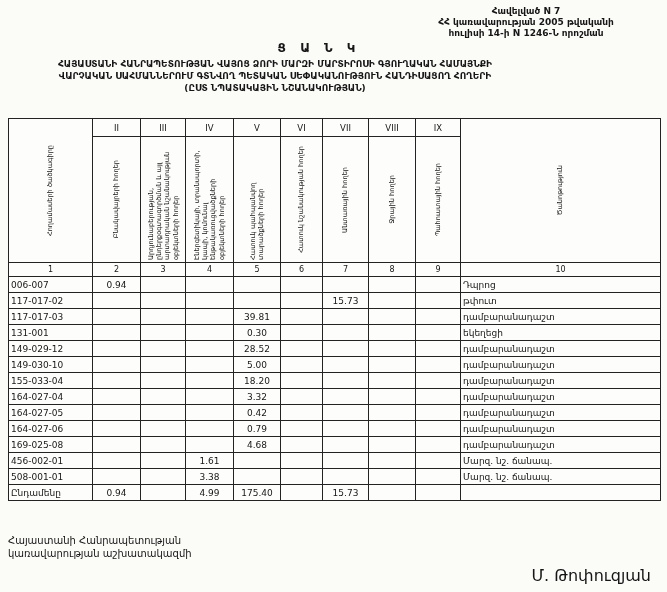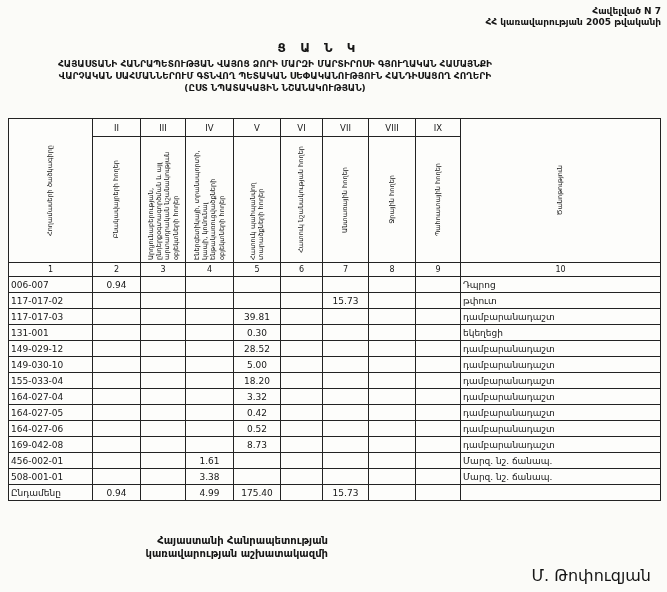--- a/index.html
+++ b/index.html
@@ -4,21 +4,21 @@
 <style>
   html,body{margin:0;padding:0;}
   body{
     width:667px;height:592px;position:relative;overflow:hidden;
     background:#fbfbf8;color:#161616;
     font-family:"DejaVu Sans", sans-serif;
     -webkit-font-smoothing:antialiased;
   }
   .abs{position:absolute;}
   .appendix{
-    top:6px;right:6px;width:270px;text-align:right;
+    top:6px;right:6px;width:270px;text-align:center;
     font-size:9px;line-height:1.22;font-weight:bold;
   }
   .doc-title{
     top:41px;left:0;width:638px;text-align:center;
     font-size:12px;font-weight:bold;letter-spacing:5px;
   }
   .subtitle{
     top:58px;left:0;width:550px;text-align:center;
     font-size:9px;line-height:1.35;font-weight:bold;
   }
@@ -43,32 +43,33 @@
     max-height:120px;margin:0 auto;text-align:left;
     white-space:normal;
   }
   .vtext.tall{max-height:138px;}
   td.code-cell{text-align:left;padding-left:4px;}
   td.num-cell{text-align:center;}
   td.note-cell{text-align:left;padding-left:4px;}
   tr.total-row td{height:15px;margin-left:14px;}
   .footer-left{
     left:8px;top:534px;width:320px;
-    font-size:10px;font-weight:bold;line-height:1.3;text-align:right;
+    font-size:10px;font-weight:normal;line-height:1.3;
   }
   .signature{
     right:16px;top:566px;font-size:16px;text-align:right;
   }
 </style>
 </head>
 <body>
 
 <div class="abs appendix">
   <div>Հավելված N 7</div>
   <div>ՀՀ կառավարության 2005 թվականի</div>
+  <div>հուլիսի 14-ի N 1246-Ն որոշման</div>
 </div>
 
 <div class="abs doc-title">Ց Ա Ն Կ</div>
 
 <div class="abs subtitle">
   <div>ՀԱՅԱՍՏԱՆԻ ՀԱՆՐԱՊԵՏՈՒԹՅԱՆ ՎԱՅՈՑ ՁՈՐԻ ՄԱՐԶԻ ՄԱՐՏԻՐՈՍԻ ԳՅՈՒՂԱԿԱՆ ՀԱՄԱՅՆՔԻ</div>
   <div>ՎԱՐՉԱԿԱՆ ՍԱՀՄԱՆՆԵՐՈՒՄ ԳՏՆՎՈՂ ՊԵՏԱԿԱՆ ՍԵՓԱԿԱՆՈՒԹՅՈՒՆ ՀԱՆԴԻՍԱՑՈՂ ՀՈՂԵՐԻ</div>
   <div>(ԸՍՏ ՆՊԱՏԱԿԱՅԻՆ ՆՇԱՆԱԿՈՒԹՅԱՆ)</div>
 </div>
 
@@ -248,33 +249,33 @@
         <td class="num-cell"></td>
         <td class="num-cell"></td>
         <td class="num-cell"></td>
         <td class="note-cell">դամբարանադաշտ</td>
       </tr>
       <tr class="data-row">
         <td class="code-cell">164-027-06</td>
         <td class="num-cell"></td>
         <td class="num-cell"></td>
         <td class="num-cell"></td>
-        <td class="num-cell">0.52</td>
-        <td class="num-cell"></td>
-        <td class="num-cell"></td>
-        <td class="num-cell"></td>
-        <td class="num-cell"></td>
-        <td class="note-cell">դամբարանադաշտ</td>
-      </tr>
-      <tr class="data-row">
-        <td class="code-cell">169-042-08</td>
-        <td class="num-cell"></td>
-        <td class="num-cell"></td>
-        <td class="num-cell"></td>
-        <td class="num-cell">8.73</td>
+        <td class="num-cell">0.79</td>
+        <td class="num-cell"></td>
+        <td class="num-cell"></td>
+        <td class="num-cell"></td>
+        <td class="num-cell"></td>
+        <td class="note-cell">դամբարանադաշտ</td>
+      </tr>
+      <tr class="data-row">
+        <td class="code-cell">169-025-08</td>
+        <td class="num-cell"></td>
+        <td class="num-cell"></td>
+        <td class="num-cell"></td>
+        <td class="num-cell">4.68</td>
         <td class="num-cell"></td>
         <td class="num-cell"></td>
         <td class="num-cell"></td>
         <td class="num-cell"></td>
         <td class="note-cell">դամբարանադաշտ</td>
       </tr>
       <tr class="data-row">
         <td class="code-cell">456-002-01</td>
         <td class="num-cell"></td>
         <td class="num-cell"></td>

